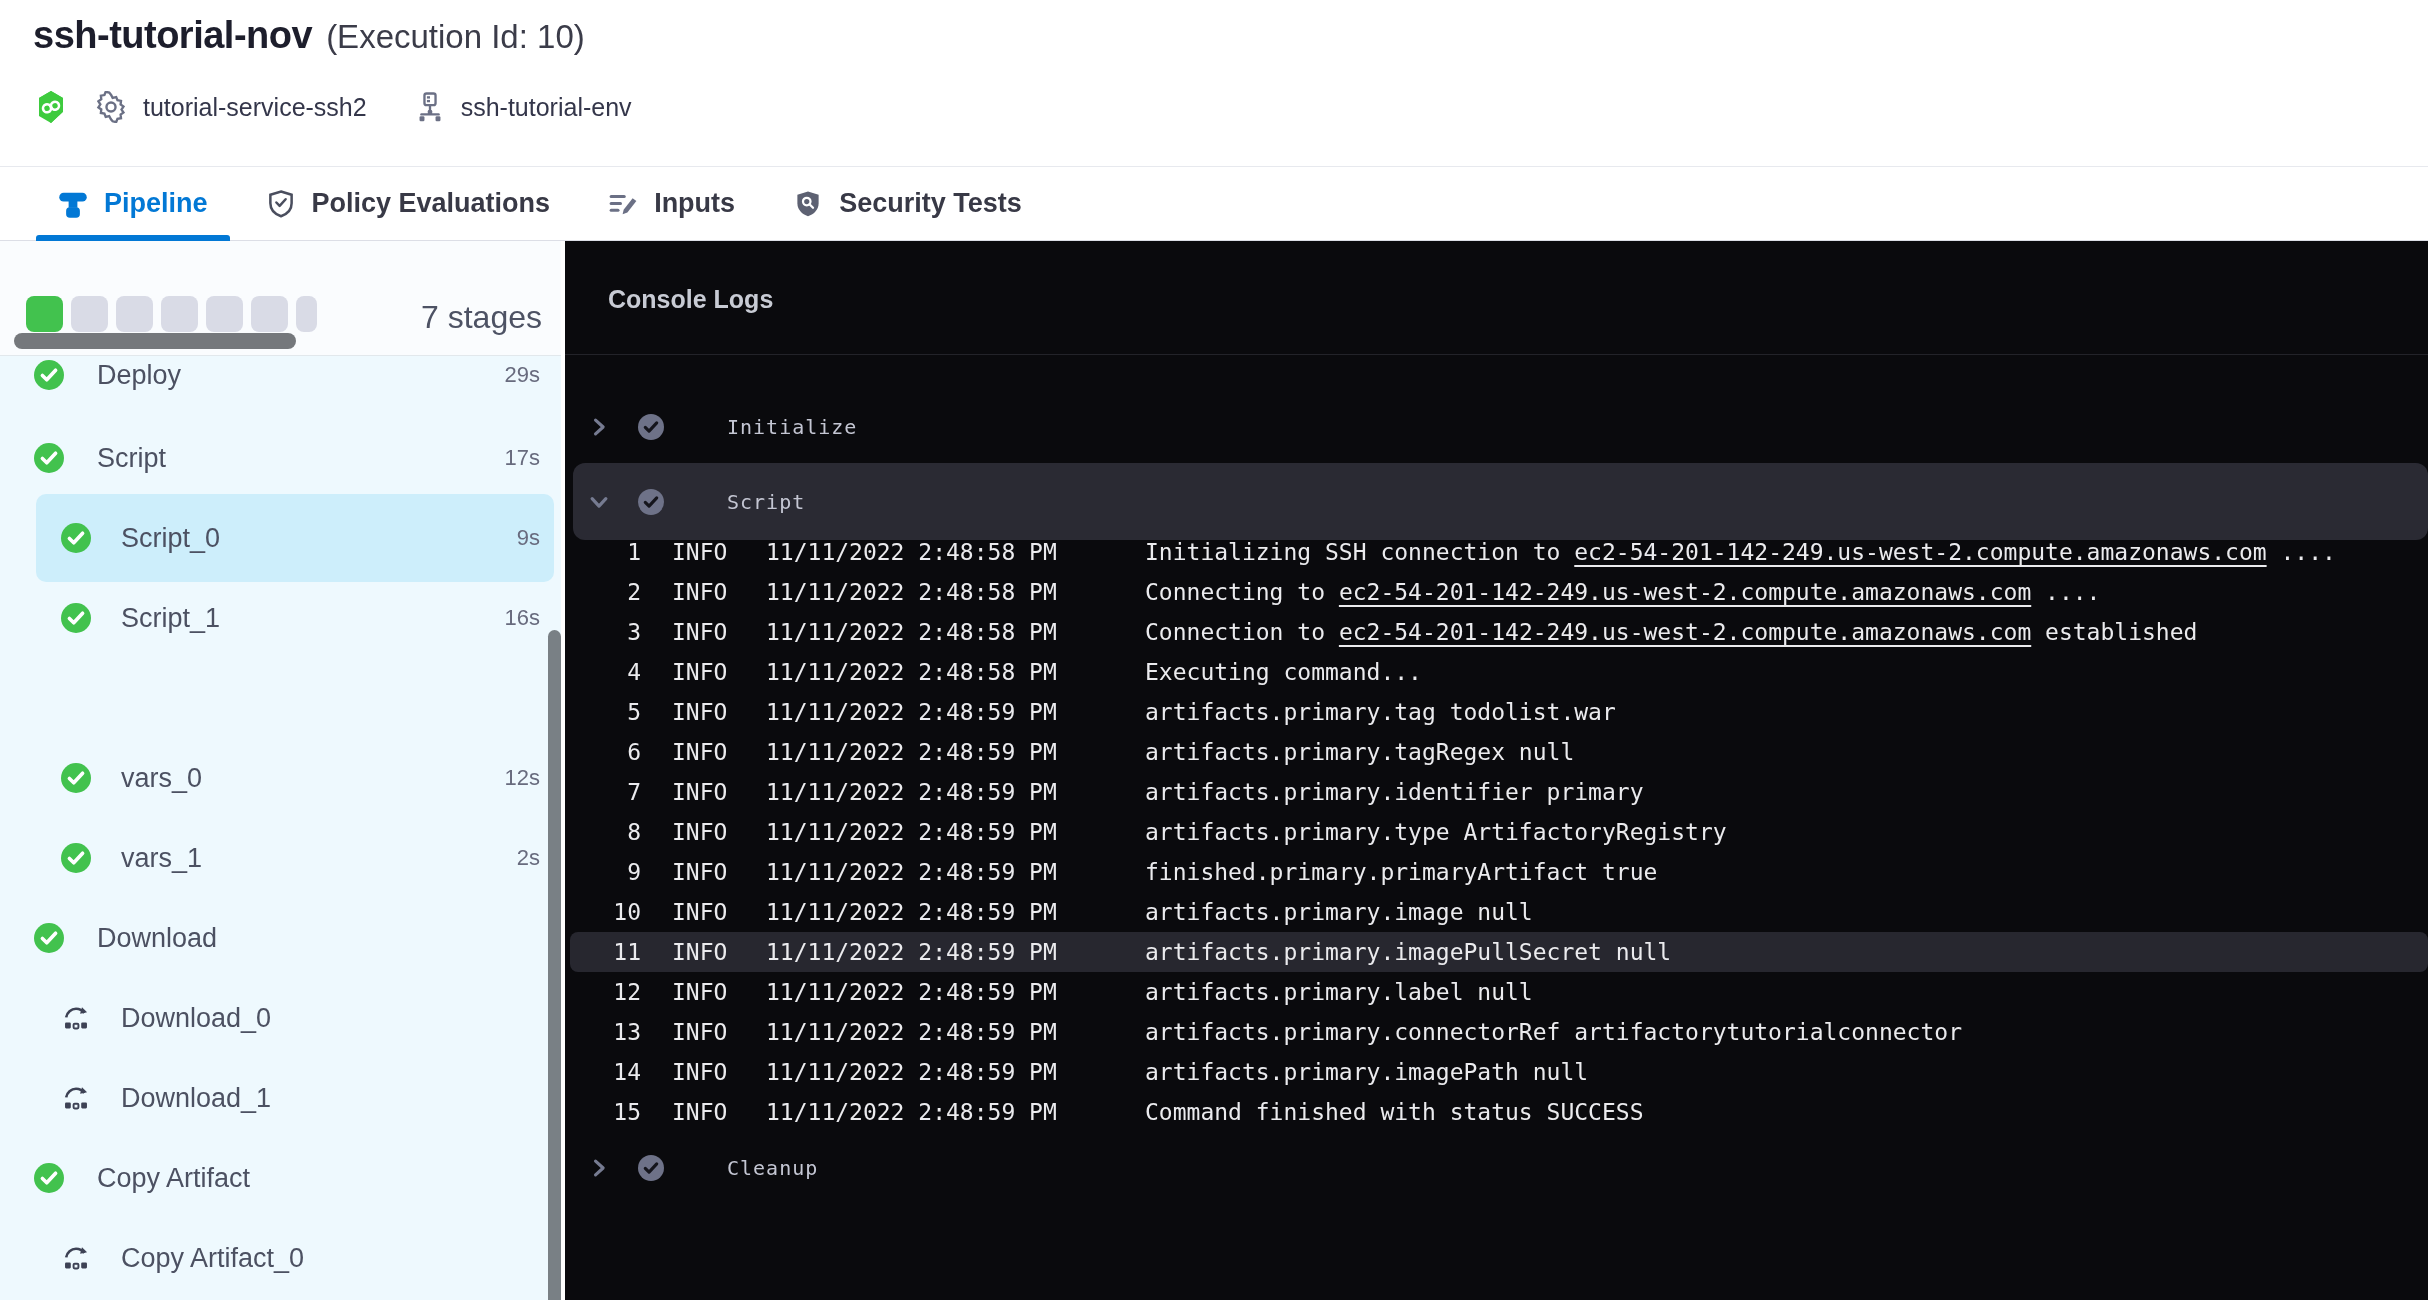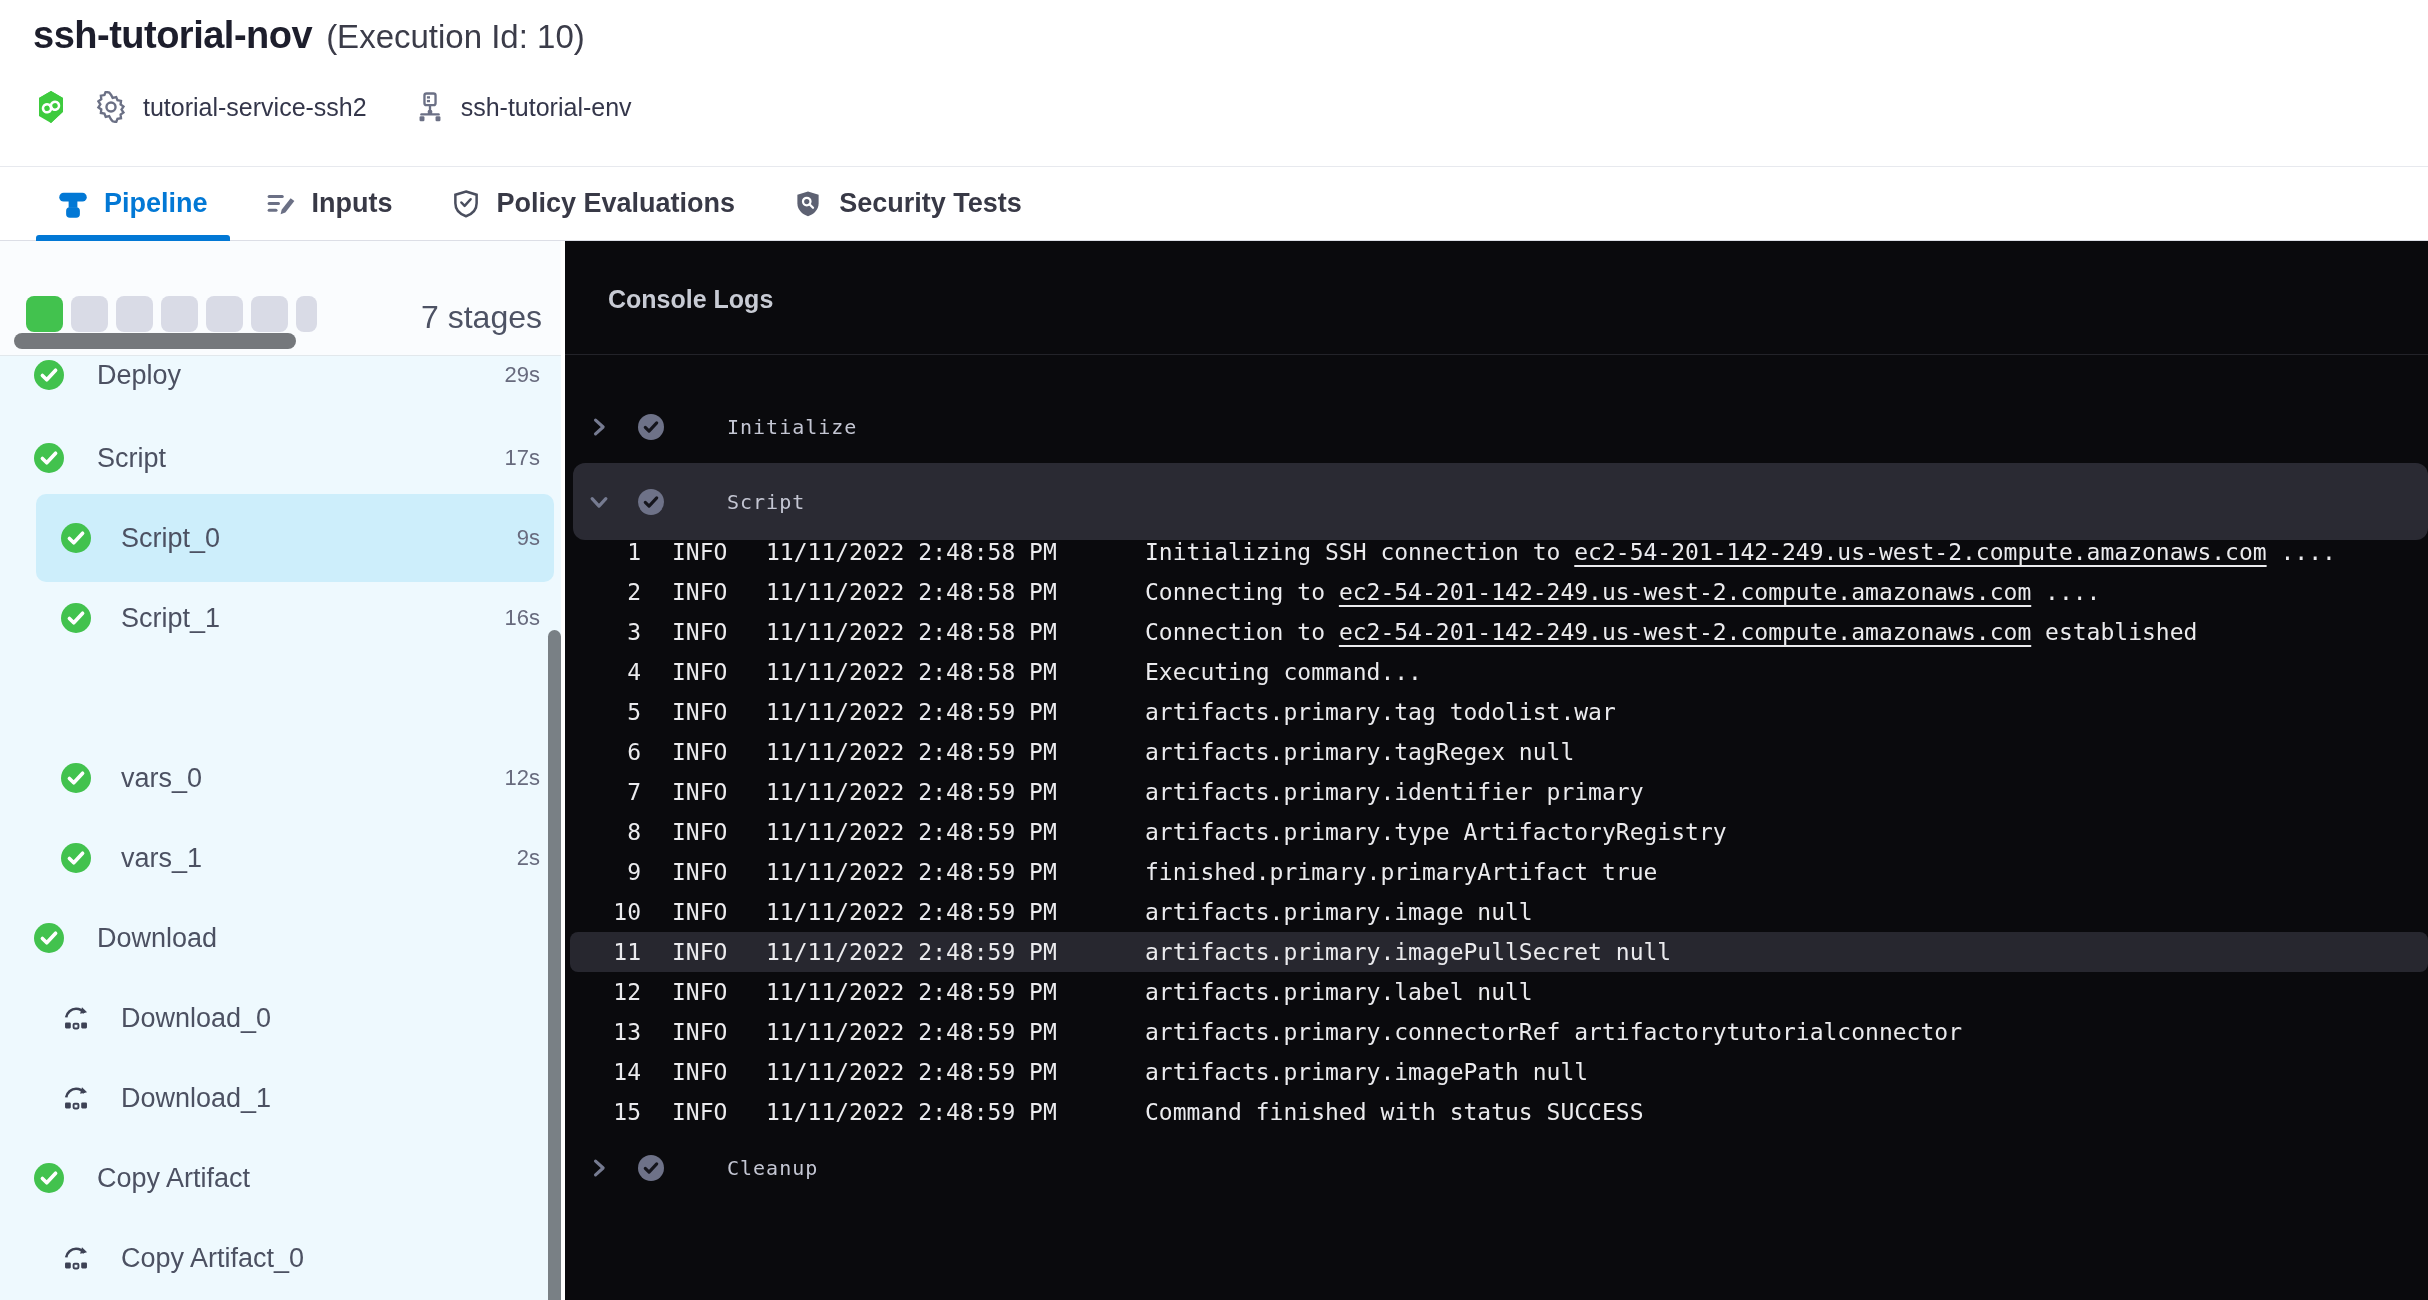--- a/index.html
+++ b/index.html
@@ -145,38 +145,38 @@
             <rect x="8.5" y="9" width="7" height="6"></rect>
             <rect x="6.5" y="14.5" width="11" height="8.5" rx="3"></rect>
           </g>
         </svg>
       </span>
       <span class="tab-label">Pipeline</span>
     </div>
     <div class="tab">
       <span class="ic">
         <svg width="30" height="30" viewBox="0 0 24 24">
+          <path d="M12 2l8.5 2.6v6.8c0 5.1-3.6 8.7-8.5 10.4C7.1 20.1 3.5 16.5 3.5 11.4V4.6z" fill="none" stroke="#4a4e5e" stroke-width="2"></path>
+          <path d="M8.3 10.8l2.6 2.7 4.8-5.3" fill="none" stroke="#4a4e5e" stroke-width="2" stroke-linecap="round" stroke-linejoin="round"></path>
+        </svg>
+      </span>
+      <span class="tab-label">Policy Evaluations</span>
+    </div>
+    <div class="tab">
+      <span class="ic">
+        <svg width="30" height="30" viewBox="0 0 24 24">
           <g stroke="#6b7085" stroke-width="2.4" stroke-linecap="round">
             <line x1="2.5" y1="6" x2="13" y2="6"></line>
             <line x1="2.5" y1="11.5" x2="10" y2="11.5"></line>
             <line x1="2.5" y1="17" x2="8" y2="17"></line>
           </g>
           <path d="M12.5 16.5l7.2-9.2 3 2.3-7.2 9.2-3.8 1.3z" fill="#6b7085"></path>
         </svg>
       </span>
       <span class="tab-label">Inputs</span>
-    </div>
-    <div class="tab">
-      <span class="ic">
-        <svg width="30" height="30" viewBox="0 0 24 24">
-          <path d="M12 2l8.5 2.6v6.8c0 5.1-3.6 8.7-8.5 10.4C7.1 20.1 3.5 16.5 3.5 11.4V4.6z" fill="none" stroke="#4a4e5e" stroke-width="2"></path>
-          <path d="M8.3 10.8l2.6 2.7 4.8-5.3" fill="none" stroke="#4a4e5e" stroke-width="2" stroke-linecap="round" stroke-linejoin="round"></path>
-        </svg>
-      </span>
-      <span class="tab-label">Policy Evaluations</span>
     </div>
     <div class="tab">
       <span class="ic">
         <svg width="30" height="30" viewBox="0 0 24 24">
           <path d="M12 2l8.5 2.6v6.8c0 5.1-3.6 8.7-8.5 10.4C7.1 20.1 3.5 16.5 3.5 11.4V4.6z" fill="#5d6172"></path>
           <circle cx="11" cy="10" r="3" fill="none" stroke="#ffffff" stroke-width="1.8"></circle>
           <line x1="13.2" y1="12.2" x2="16" y2="15" stroke="#ffffff" stroke-width="1.8" stroke-linecap="round"></line>
         </svg>
       </span>
       <span class="tab-label">Security Tests</span>

